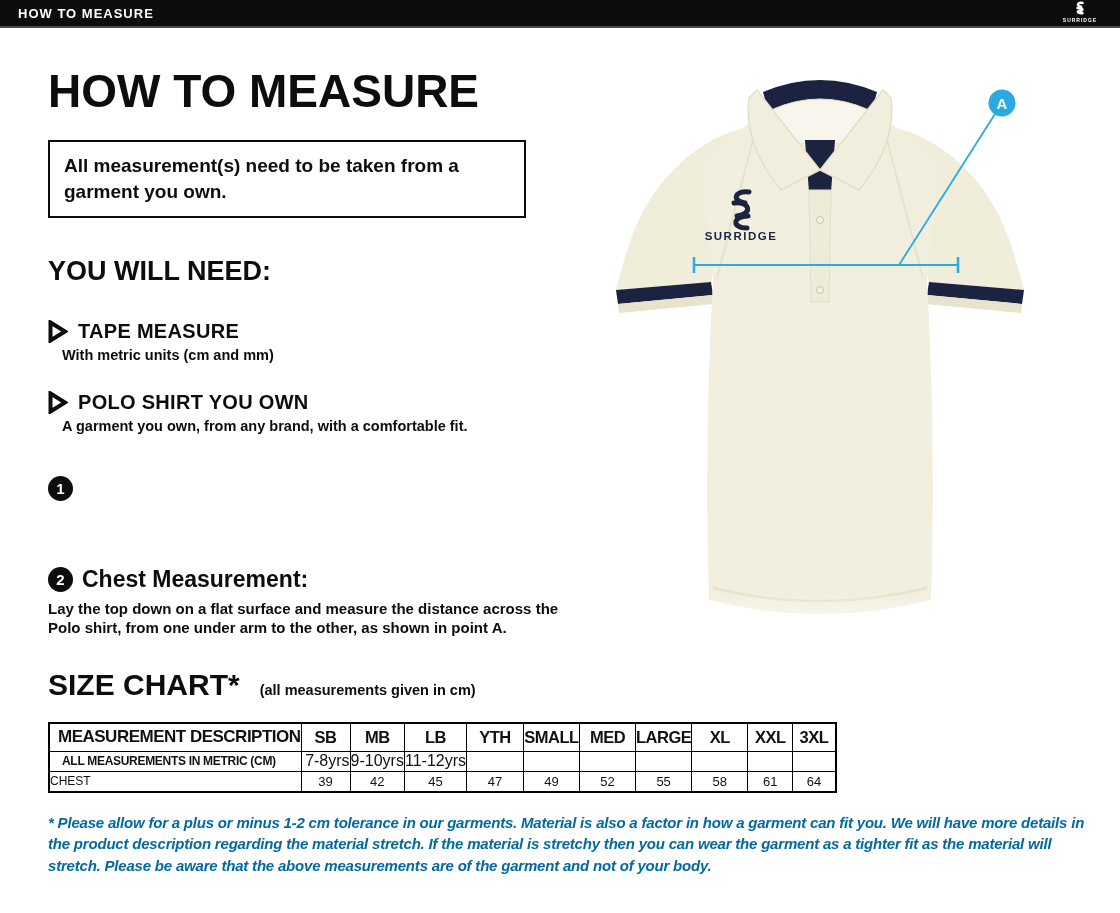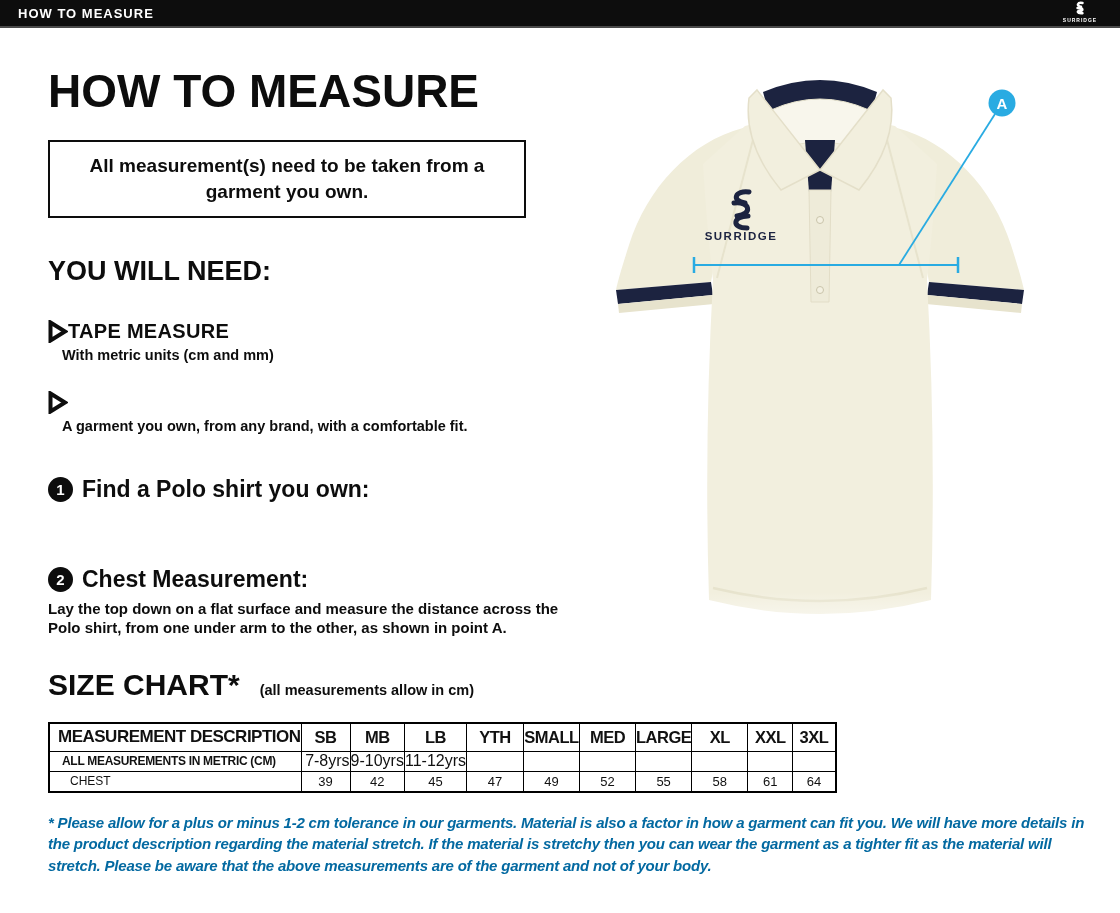--- a/index.html
+++ b/index.html
@@ -31,30 +31,30 @@
   }
 
   
   .main-heading {
     position:absolute; left:48px; top:64px;
     font-size:46px; font-weight:bold; letter-spacing:0px; color:#0d0d0d;
   }
   .notice-box {
     position:absolute; left:48px; top:140px; width:478px;
     border:2px solid #0d0d0d; padding:11px 14px;
-    font-size:19px; font-weight:bold; line-height:1.38; color:#0d0d0d;text-align:center;
+    font-size:19px; font-weight:bold; line-height:1.38; color:#0d0d0d;
   }
   .need-heading {
     position:absolute; left:48px; top:256px;
     font-size:27px; font-weight:bold; color:#0d0d0d;
   }
   .need-item { position:absolute; left:48px; }
   .need-item-1 { top:320px; }
   .need-item-2 { top:391px; }
-  .need-title-row { display:flex; align-items:flex-end; }
+  .need-title-row { display:flex; align-items:flex-end; gap:10px; }
   .need-title { font-size:20px; font-weight:bold; color:#0d0d0d; letter-spacing:0.3px; }
   .need-desc { font-size:14.5px; font-weight:bold; color:#0d0d0d; margin-top:4px;margin-left:14px; }
 
   .step { position:absolute; left:48px; }
   .step-1 { top:476px; }
   .step-2 { top:566px; }
   .step-title-row { display:flex; align-items:center; gap:9px; }
   .step-num {
     width:25px; height:25px; border-radius:50%; background:#0d0d0d;
     color:#fff; font-size:15px; font-weight:bold;
@@ -83,21 +83,21 @@
     border:1px solid #000; text-align:center; vertical-align:middle;
     overflow:hidden; white-space:nowrap;
   }
   .size-table th { height:28px; font-size:16.5px; font-weight:bold; letter-spacing:-0.5px; }
   .size-table th.desc-col { text-align:right; padding-left:8px; font-size:17px;margin-top:12px; }
   .size-table tr.metric-row td { height:20px; font-size:16px;text-align:right; }
   .size-table tr.metric-row td.desc-col {
     text-align:left; padding-left:12px; font-weight:bold; font-size:12px; letter-spacing:-0.3px;
   }
   .size-table tr.chest-row td { height:21px; font-size:13px; }
-  .size-table tr.chest-row td.desc-col { text-align:left; padding-left:20px; font-size:12px;margin-left:33px; }
+  .size-table tr.chest-row td.desc-col { text-align:left; padding-left:0; font-size:12px;margin-left:33px; }
 
   .footnote {
     position:absolute; left:48px; top:812px; width:1058px;
     font-size:15px; font-weight:bold; font-style:italic;
     line-height:1.42; color:#0369a1; letter-spacing:-0.2px;
   }
 
   
   .shirt-figure { position:absolute; left:595px; top:40px; width:460px; height:610px; }
 </style>
@@ -132,42 +132,42 @@
     <span class="need-title">TAPE MEASURE</span>
   </div>
   <div class="need-desc">With metric units (cm and mm)</div>
 </div>
 
 <div class="need-item need-item-2">
   <div class="need-title-row">
     <svg width="20" height="23" viewBox="0 0 20 23">
       <polygon points="2.5,2.5 17,11.5 2.5,20.5" fill="#ffffff" stroke="#0d0d0d" stroke-width="4" stroke-linejoin="miter"></polygon>
     </svg>
+    <span class="need-title">POLO SHIRT YOU OWN</span>
   </div>
   <div class="need-desc">A garment you own, from any brand, with a comfortable fit.</div>
 </div>
 
 <div class="step step-1">
   <div class="step-title-row">
     <span class="step-num">1</span>
-    <span class="step-title">Find a Polo shirt you own:</span>
   </div>
 </div>
 
 <div class="step step-2">
   <div class="step-title-row">
     <span class="step-num">2</span>
     <span class="step-title">Chest Measurement:</span>
   </div>
   <div class="step-desc">Lay the top down on a flat surface and measure the distance across the Polo shirt, from one under arm to the other, as shown in point A.</div>
 </div>
 
 <div class="sizechart-heading-row">
   <span class="sizechart-heading">SIZE CHART*</span>
-  <span class="sizechart-sub">(all measurements allow in cm)</span>
+  <span class="sizechart-sub">(all measurements given in cm)</span>
 </div>
 
 <table class="size-table">
   <colgroup>
     <col style="width:231px">
       <col style="width:49px">
       <col style="width:49px">
       <col style="width:55px">
     <col style="width:57px">
       <col style="width:56px">

